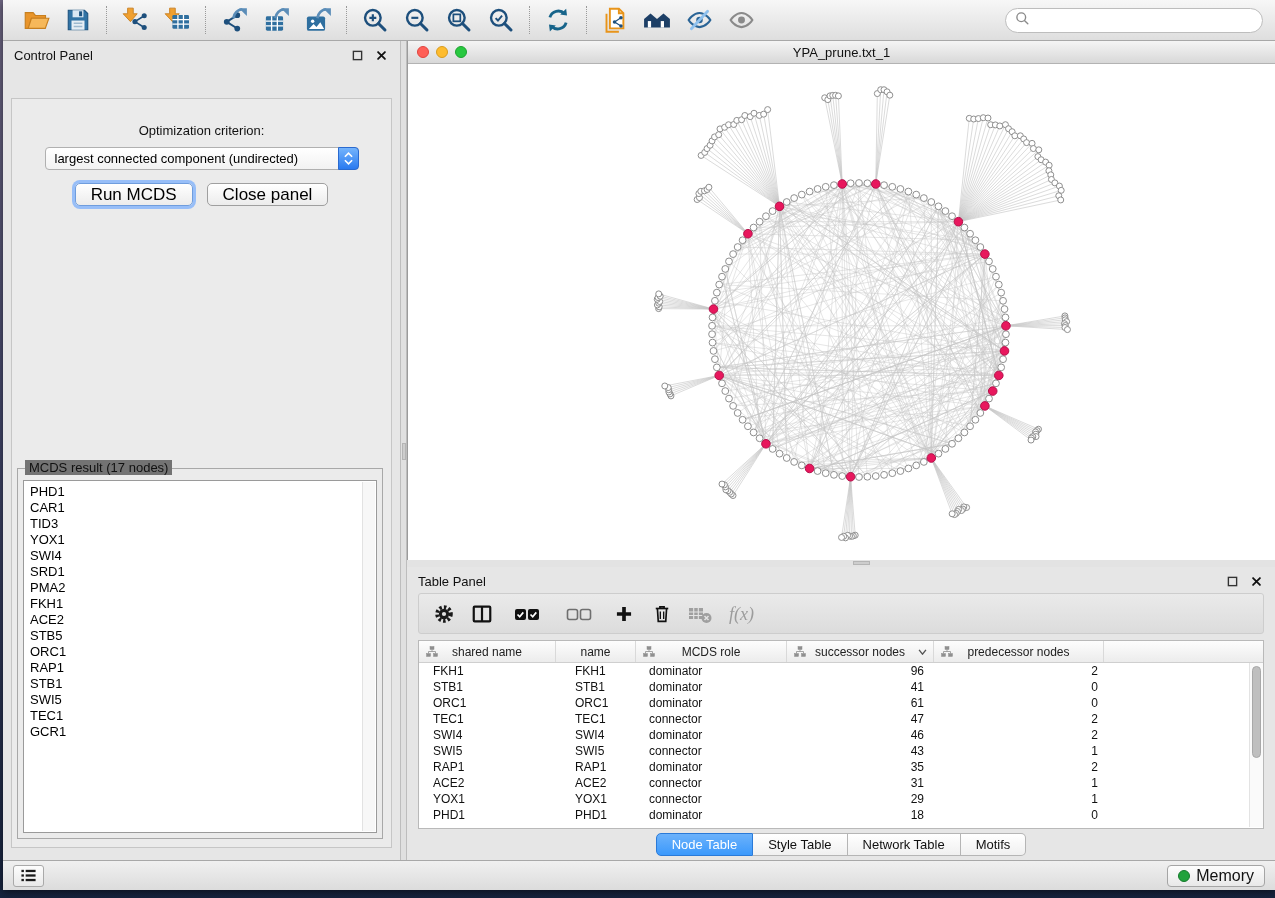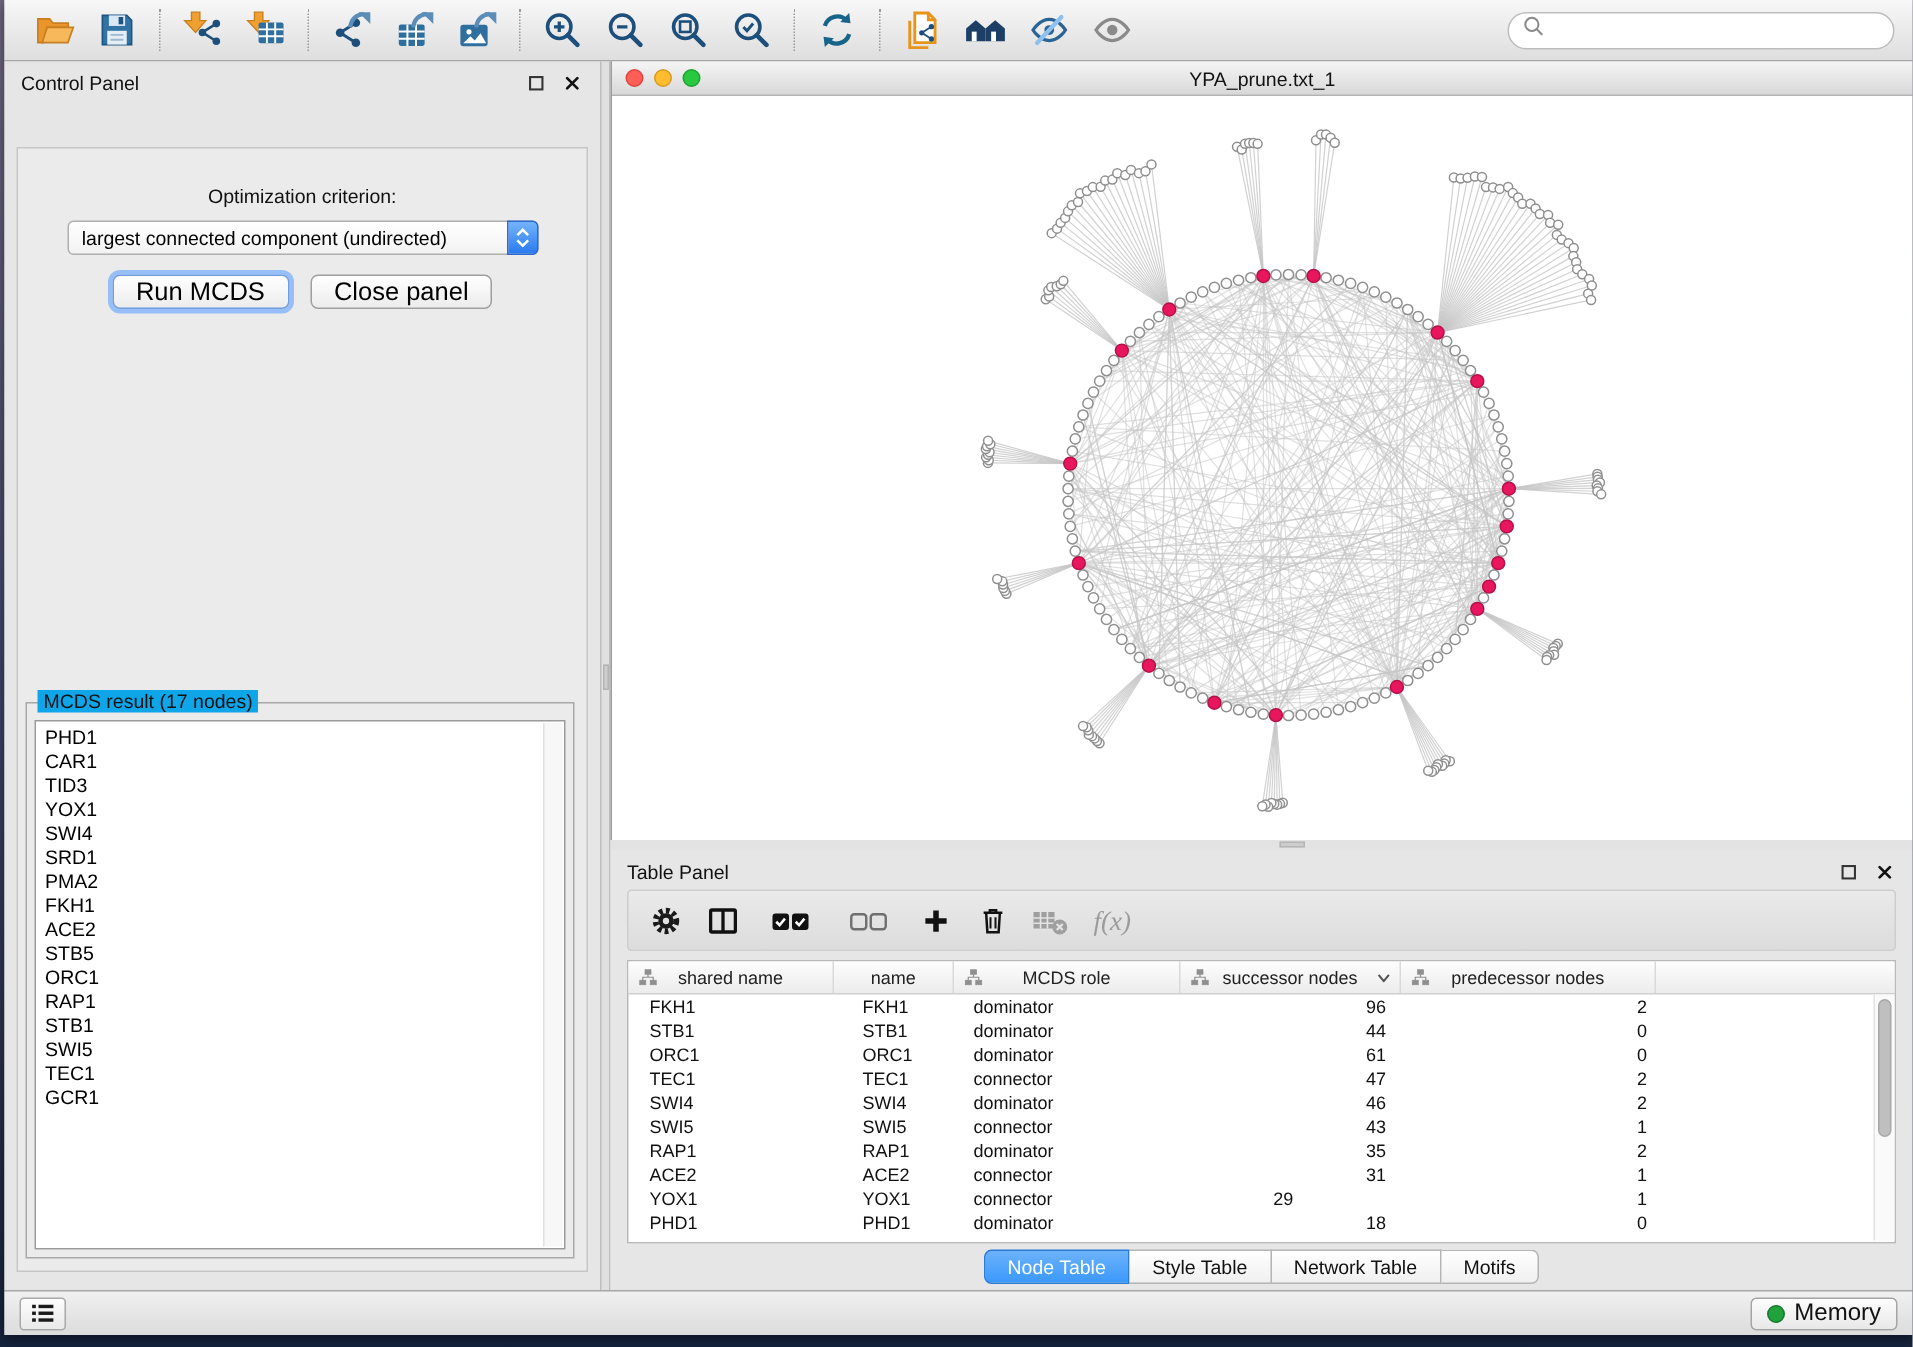--- a/index.html
+++ b/index.html
@@ -29,21 +29,21 @@
   .segbtn:last-child { border-radius:0 5px 5px 0; }
   .segbtn.active { background:linear-gradient(#6cb2fb,var(--accent,#3b99fc)); color:#fff; border-color:#2a7ad8; }
   #cp-content { position:absolute; left:8px; right:8px; top:57px; bottom:12px; background:#ebebeb; border:1px solid #c6c6c6; }
   .opt-label { text-align:center; margin-top:24px; font-size:13px; color:#111; }
   .select { position:relative; width:314px; height:23px; margin:9px auto 0; background:linear-gradient(#ffffff,#f2f2f2); border:1px solid #b0b0b0; border-radius:4px; font-size:13px; line-height:21px; padding-left:9px; cursor:pointer; }
   .stepper { position:absolute; right:-1px; top:-1px; bottom:-1px; width:21px; border-radius:0 4px 4px 0; background:linear-gradient(#74b4fc,#2a7af0); border:1px solid #2a6ad0; display:flex; flex-direction:column; align-items:center; justify-content:center; gap:1px; }
   .btn-row { display:flex; justify-content:center; gap:14px; margin-top:13px; }
   .mac-btn { height:23px; padding:0 15px; font-size:17px; background:linear-gradient(#ffffff,#ececec); border:1px solid #9f9f9f; border-radius:5px; cursor:pointer; }
   .focus-ring { box-shadow:0 0 0 3px rgba(106,166,255,.65); border-color:#6f9ddd; }
   .groupbox { position:absolute; left:5px; right:8px; top:369px; bottom:8px; border:1px solid #a8a8a8; }
-  .groupbox .legend { position:absolute; top:-9px; left:7px; background:#0ea5e9; padding:0 4px; font-size:13px; color:#111; }
+  .groupbox .legend { position:absolute; top:-9px; left:7px; background:#737373; padding:0 4px; font-size:13px; color:#111; }
   #mcds-list { position:absolute; left:5px; right:5px; top:11px; bottom:5px; background:#fff; border:1px solid #9a9a9a; overflow:hidden; font-size:13px; line-height:16px; padding:3px 0 0 6px; }
   .mcds-scroll { position:absolute; right:1px; top:1px; bottom:1px; width:13px; background:#f7f7f7; border-left:1px solid #e2e2e2; }
   .mcds-item { height:16px; cursor:default; }
 
   
   #vsplit { position:absolute; left:397px; top:41px; width:7px; bottom:30px; background:#e0e0e0; border-left:1px solid #bdbdbd; border-right:1px solid #bdbdbd; cursor:col-resize; }
   #vsplit .grip { position:absolute; top:402px; left:1px; width:4px; height:17px; background:#cdcdcd; border:1px solid #b5b5b5; }
   #hsplit { position:absolute; left:404px; right:0; top:560px; height:7px; background:#e3e3e3; cursor:row-resize; }
   #hsplit .grip { position:absolute; left:446px; top:1px; width:17px; height:4px; background:#cdcdcd; border:1px solid #b5b5b5; }
 
@@ -1205,21 +1205,21 @@
             <div class="tc" style="width:137px;text-align:left;padding-left:14px">FKH1</div>
             <div class="tc" style="width:80px;text-align:left;padding-left:19px">FKH1</div>
             <div class="tc" style="width:151px;text-align:left;padding-left:13px">dominator</div>
             <div class="tc" style="width:147px;text-align:right;padding-right:10px">96</div>
             <div class="tc" style="width:170px;text-align:right;padding-right:6px">2</div>
           </div>
           <div class="trow">
             <div class="tc" style="width:137px;text-align:left;padding-left:14px">STB1</div>
             <div class="tc" style="width:80px;text-align:left;padding-left:19px">STB1</div>
             <div class="tc" style="width:151px;text-align:left;padding-left:13px">dominator</div>
-            <div class="tc" style="width:147px;text-align:right;padding-right:10px">44</div>
+            <div class="tc" style="width:147px;text-align:right;padding-right:10px">41</div>
             <div class="tc" style="width:170px;text-align:right;padding-right:6px">0</div>
           </div>
           <div class="trow">
             <div class="tc" style="width:137px;text-align:left;padding-left:14px">ORC1</div>
             <div class="tc" style="width:80px;text-align:left;padding-left:19px">ORC1</div>
             <div class="tc" style="width:151px;text-align:left;padding-left:13px">dominator</div>
             <div class="tc" style="width:147px;text-align:right;padding-right:10px">61</div>
             <div class="tc" style="width:170px;text-align:right;padding-right:6px">0</div>
           </div>
           <div class="trow">
@@ -1254,21 +1254,21 @@
             <div class="tc" style="width:137px;text-align:left;padding-left:14px">ACE2</div>
             <div class="tc" style="width:80px;text-align:left;padding-left:19px">ACE2</div>
             <div class="tc" style="width:151px;text-align:left;padding-left:13px">connector</div>
             <div class="tc" style="width:147px;text-align:right;padding-right:10px">31</div>
             <div class="tc" style="width:170px;text-align:right;padding-right:6px">1</div>
           </div>
           <div class="trow">
             <div class="tc" style="width:137px;text-align:left;padding-left:14px">YOX1</div>
             <div class="tc" style="width:80px;text-align:left;padding-left:19px">YOX1</div>
             <div class="tc" style="width:151px;text-align:left;padding-left:13px">connector</div>
-            <div class="tc" style="width:147px;text-align:center;padding-right:10px">29</div>
+            <div class="tc" style="width:147px;text-align:right;padding-right:10px">29</div>
             <div class="tc" style="width:170px;text-align:right;padding-right:6px">1</div>
           </div>
           <div class="trow">
             <div class="tc" style="width:137px;text-align:left;padding-left:14px">PHD1</div>
             <div class="tc" style="width:80px;text-align:left;padding-left:19px">PHD1</div>
             <div class="tc" style="width:151px;text-align:left;padding-left:13px">dominator</div>
             <div class="tc" style="width:147px;text-align:right;padding-right:10px">18</div>
             <div class="tc" style="width:170px;text-align:right;padding-right:6px">0</div>
           </div>
         </div>

